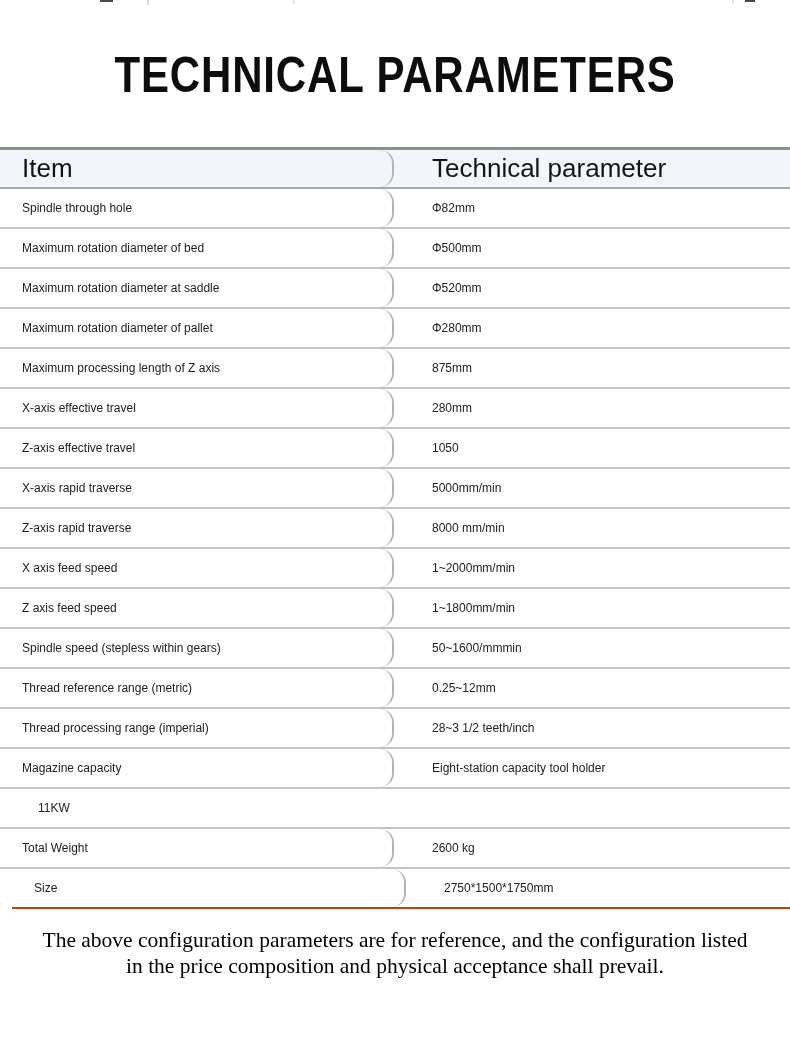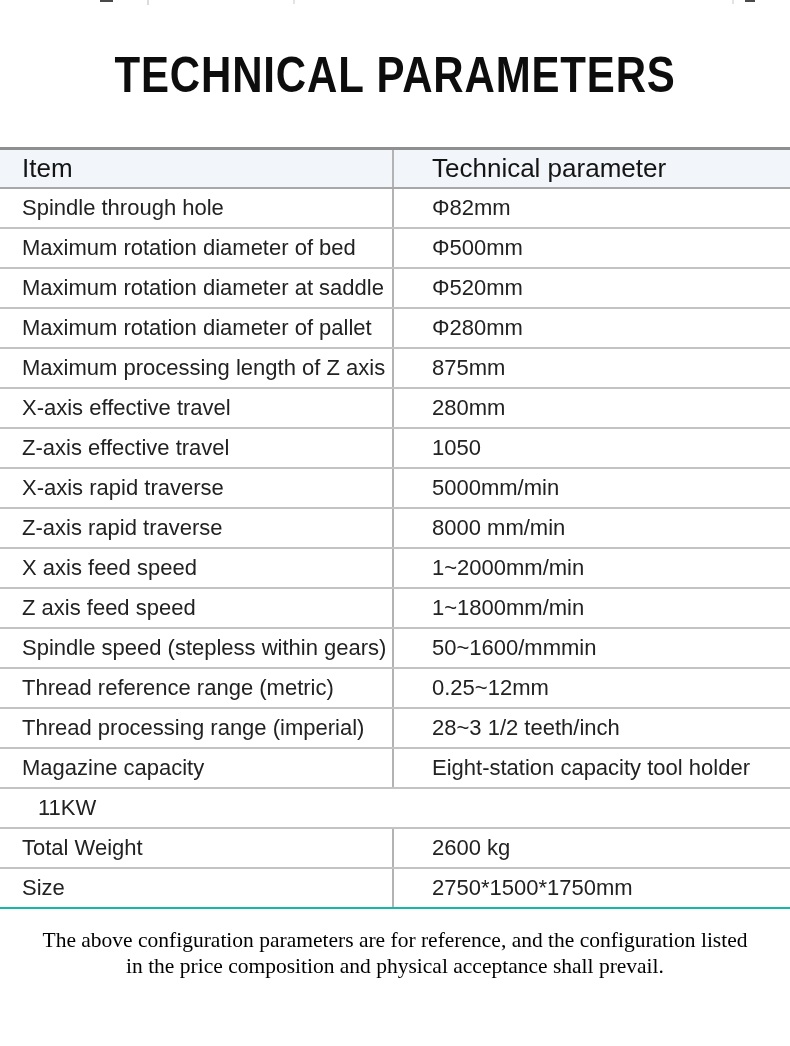--- a/index.html
+++ b/index.html
@@ -48,25 +48,25 @@
     align-items: center;
     font-size: 26px;
     color: #141414;
   }
   .thead .cell { height: 100%; display: flex; align-items: center; }
   .trow {
     display: flex;
     height: 40px;
     border-bottom: 2px solid #c3c3c3;
     align-items: stretch;
-    font-size: 22px;
+    font-size: 12px;
     color: #222222;
   }
-  .trow:last-child { border-bottom: 2px solid #14b8a6; }
-  .cell { display: flex; align-items: center; }
+  .trow:last-child { border-bottom: 2px solid #c2410c; margin-left: 12px; }
+  .cell { display: flex; align-items: center; border-radius: 14px; }
   .cell.item {
     width: 394px;
     padding-left: 22px;
     border-right: 2px solid #b3b3b3;
   }
   .cell.value {
     flex: 1;
     padding-left: 38px;
   }
 

